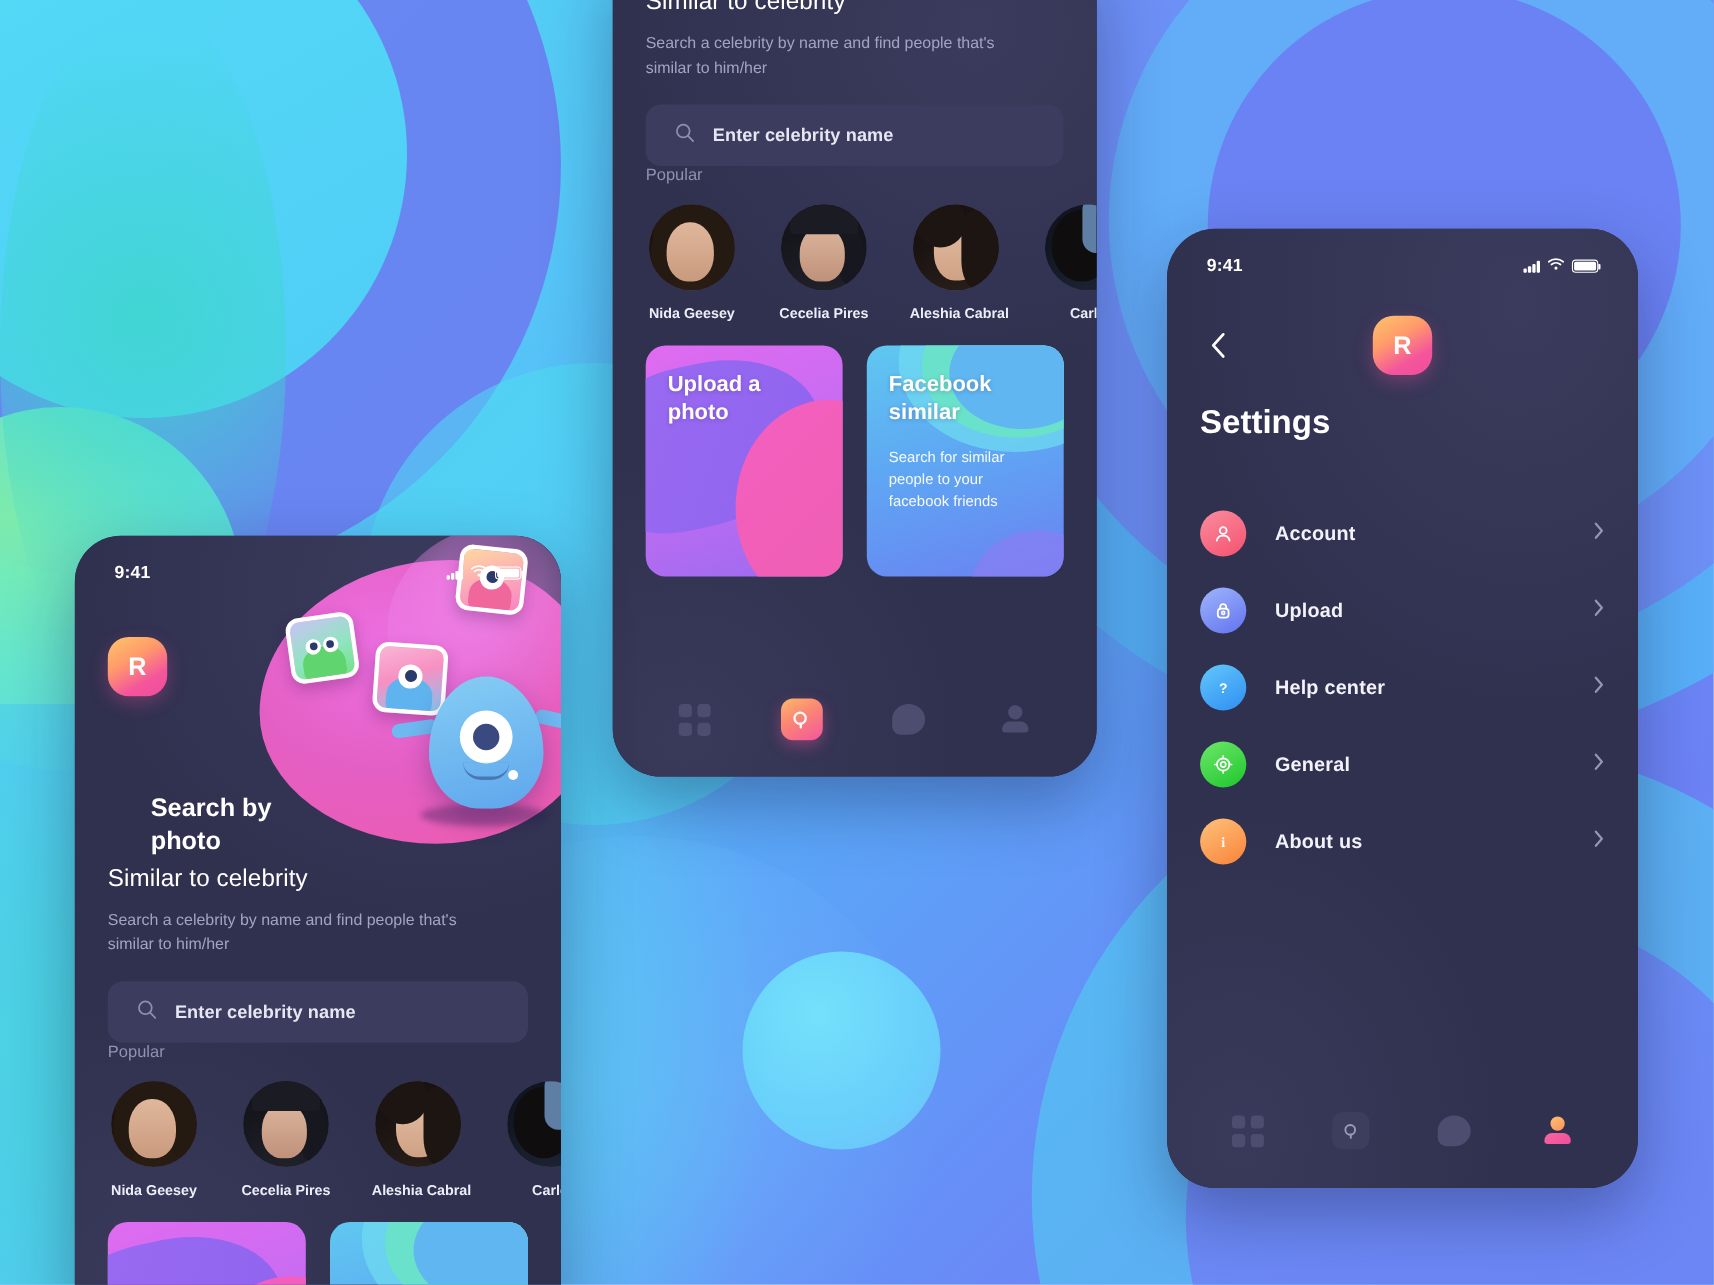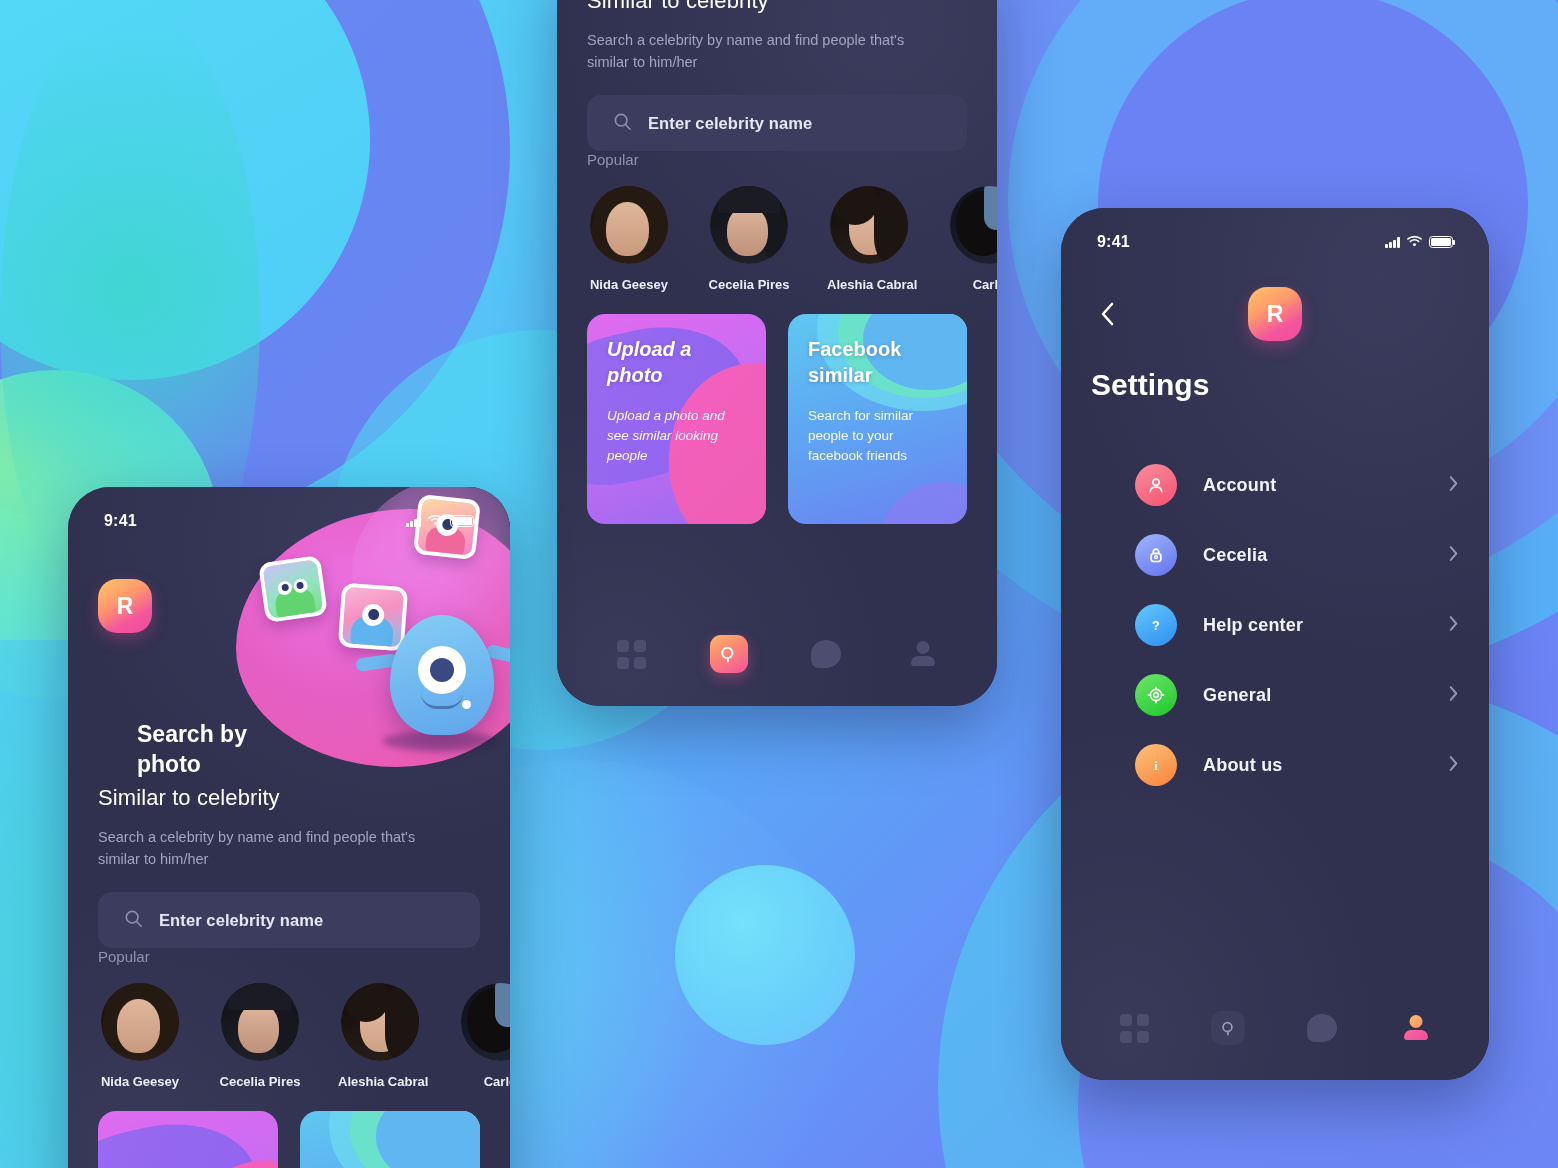--- a/index.html
+++ b/index.html
@@ -276,21 +276,21 @@
   .promo-card .ct {
     position: relative; z-index: 3;
     color:#fff; font-size: 20px; font-weight: bold; line-height: 26px;
     text-shadow: 0 1px 4px rgba(60,20,80,.25);
   }
   .promo-card .cd {
     position: relative; z-index: 3;
     color:#fff; font-size: 13.5px; line-height: 20px;
     margin-top: 18px; opacity: .95;
   }
-  .card-pink { background: linear-gradient(160deg,#e06bf0 0%,#c96cf2 40%,#9a6bf0 100%); font-style: italic; }
+  .card-pink { background: linear-gradient(160deg,#e06bf0 0%,#c96cf2 40%,#9a6bf0 100%); }
   .card-pink .sw1 {
     position:absolute; z-index:1; left:-30%; top:8%; width:120%; height:70%;
     background: linear-gradient(120deg,#9b6cf2,#8f63ef);
     border-radius: 50% 50% 60% 40%;
     transform: rotate(-12deg);
   }
   .card-pink .sw2 {
     position:absolute; z-index:2; right:-40%; top:24%; width:95%; height:92%;
     background: linear-gradient(120deg,#f35fc0,#ee5fae);
     border-radius: 52% 48% 40% 60%;
@@ -353,21 +353,21 @@
   }
   .back-chev {
     width: 34px; height: 34px; display:flex; align-items:center; justify-content:center;
     cursor:pointer;
   }
   .set-logo-wrap { position:absolute; left:50%; transform:translateX(-50%); }
   .set-title {
     position:absolute; left:30px; top: 160px;
     color:#fff; font-size: 30px; font-weight: bold;
   }
-  .set-list { position:absolute; left:0; right:0; top: 242px; padding: 0 30px; margin-left: 44px; }
+  .set-list { position:absolute; left:0; right:0; top: 242px; padding: 0 30px; }
   .set-row {
     display:flex; align-items:center; height: 70px; gap: 26px;
     cursor:pointer;
   }
   .set-ico {
     width: 42px; height: 42px; border-radius: 50%;
     display:flex;align-items:center;justify-content:center;
     flex: 0 0 auto;
   }
   .set-label { flex:1 1 auto; color:#f1f2fa; font-size:18px; font-weight:bold; letter-spacing:.2px; }
@@ -548,21 +548,20 @@
               </div>
             <div class="pop-name">Carle</div>
           </div>
         </div>
 
         <div class="cards-row">
           <div class="promo-card card-pink">
             <div class="sw1"></div>
               <div class="sw2"></div>
             <div class="ct">Upload a photo</div>
-            <div class="cd">Upload a photo and see similar looking people</div>
           </div>
           <div class="promo-card card-blue">
             <div class="r1"></div>
               <div class="r2"></div>
               <div class="r3"></div>
               <div class="r4"></div>
             <div class="ct">Facebook similar</div>
             <div class="cd">Search for similar people to your facebook friends</div>
           </div>
         </div>
@@ -801,21 +800,21 @@
 
 
         <div class="set-row">
           <span class="set-ico" style="background:linear-gradient(150deg,#9fb6fb 0%,#6272ef 100%);">
             <svg width="20" height="20" viewBox="0 0 22 22">
                 <rect x="5.6" y="9.2" width="10.8" height="9" rx="3.2" fill="none" stroke="#fff" stroke-width="1.8"></rect>
                 <path d="M8 9.2V7.6a3 3 0 0 1 6 0v1.6" fill="none" stroke="#fff" stroke-width="1.8" stroke-linecap="round"></path>
                 <circle cx="11" cy="13.4" r="1.5" fill="none" stroke="#fff" stroke-width="1.6"></circle>
               </svg>
           </span>
-          <span class="set-label">Cecelia</span>
+          <span class="set-label">Upload</span>
           <span class="chev-r">
             <svg width="11" height="19" viewBox="0 0 12 20">
                 <polyline points="3,3 9,10 3,17" fill="none" stroke="#9496b6" stroke-width="2.2" stroke-linecap="round" stroke-linejoin="round"></polyline>
               </svg>
           </span>
         </div>
 
         <div class="set-row">
           <span class="set-ico" style="background:linear-gradient(150deg,#62c8fb 0%,#2f8ef2 100%);">
             <svg width="20" height="20" viewBox="0 0 22 22">

